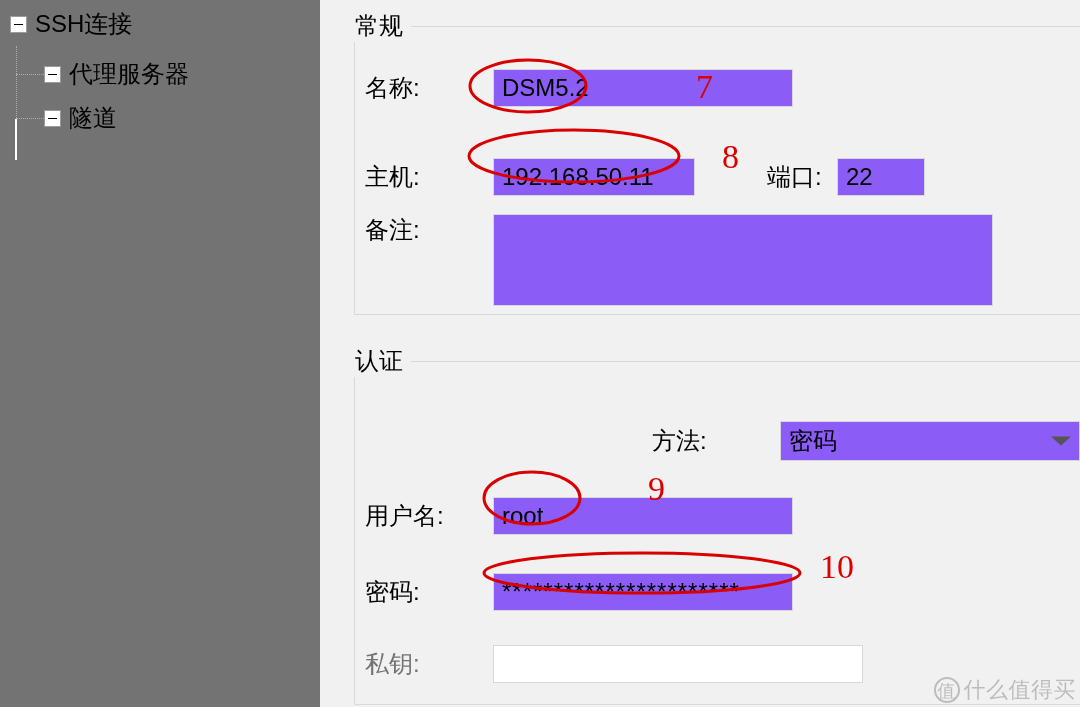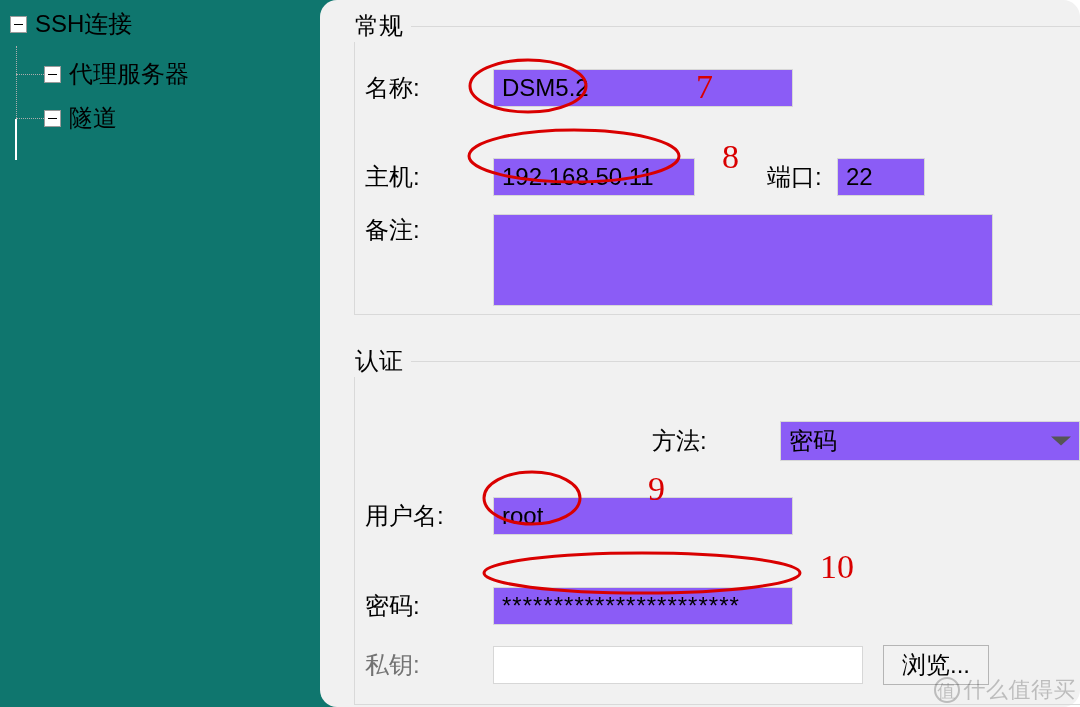--- a/index.html
+++ b/index.html
@@ -7,21 +7,21 @@
       width: 1080px; height: 707px;
       font-family: "Microsoft YaHei", "SimSun", sans-serif;
       background: #fff; color: #000;
       position: relative; overflow: hidden;
     }
 
     
     .tree {
       position: absolute; left: 0; top: 0;
       width: 340px; height: 100%;
-      background: #0f766e; font-size: 24px;
+      background: #737373; font-size: 24px;
     }
     .tree-row { display: flex; align-items: center; height: 44px; position: relative; }
     .tree-root  { padding-left: 10px; margin-top: 2px; }
     .tree-child { padding-left: 28px; position: relative; }
 
     .tree-children { position: relative; margin-left: 16px; padding-top: 6px; }
     .tree-children::before {
       content: ""; position: absolute;
       left: 0; top: 0; bottom: 22px;
       border-left: 1px dotted #adadad;
@@ -45,21 +45,21 @@
       margin-right: 8px; position: relative; z-index: 1;
       flex: 0 0 auto;
     }
     .expander::before {
       content: ""; display: block;
       width: 9px; height: 1px; background: #000;
     }
 
     
     .form-col { position: absolute; left: 320px; top: 0; right: 0; bottom: 0;
-                background: #f1f1f1; padding: 0; border-radius: 17px; }
+                background: #f1f1f1; padding: 0; }
     fieldset.group {
       position: absolute; left: 34px; right: 0;
       border: 1px solid #d9d9d9; border-right: none;
       padding: 0;
     }
     legend.group-title {
       font-size: 24px; padding: 0 8px 0 2px; margin-left: -2px;
       color: #000;
     }
     .g1 { top: 10px; height: 305px; }
@@ -165,30 +165,29 @@
         <span>密码</span>
         <span class="caret"></span>
       </div>
     </div>
 
     <div class="row" style="top:120px;">
       <span class="lbl">用户名:</span>
       <input class="txt" style="width: 300px;" value="root">
     </div>
 
-    <div class="row" style="top:210px;">
+    <div class="row" style="top:196px;">
       <span class="lbl">密码:</span>
       <input class="txt" type="text" style="width: 300px; letter-spacing: 1px;" value="***********************">
     </div>
 
     <div class="row" style="top:268px;">
       <span class="lbl disabled">私钥:</span>
       <input class="txt" disabled="" style="width: 370px;" value="">
       <span style="width:20px"></span>
-      <button class="btn">浏览...</button>
     </div>
   </fieldset>
 
   <div class="anno" style="left:148px; top:58px; width:150px; height:56px;">
     <svg viewBox="0 0 150 56">
       <ellipse cx="60" cy="28" rx="58" ry="26" fill="none" stroke="#d90000" stroke-width="3"></ellipse>
     </svg>
   </div>
   <div class="anno-label" style="left:376px; top:68px;">7</div>
 

